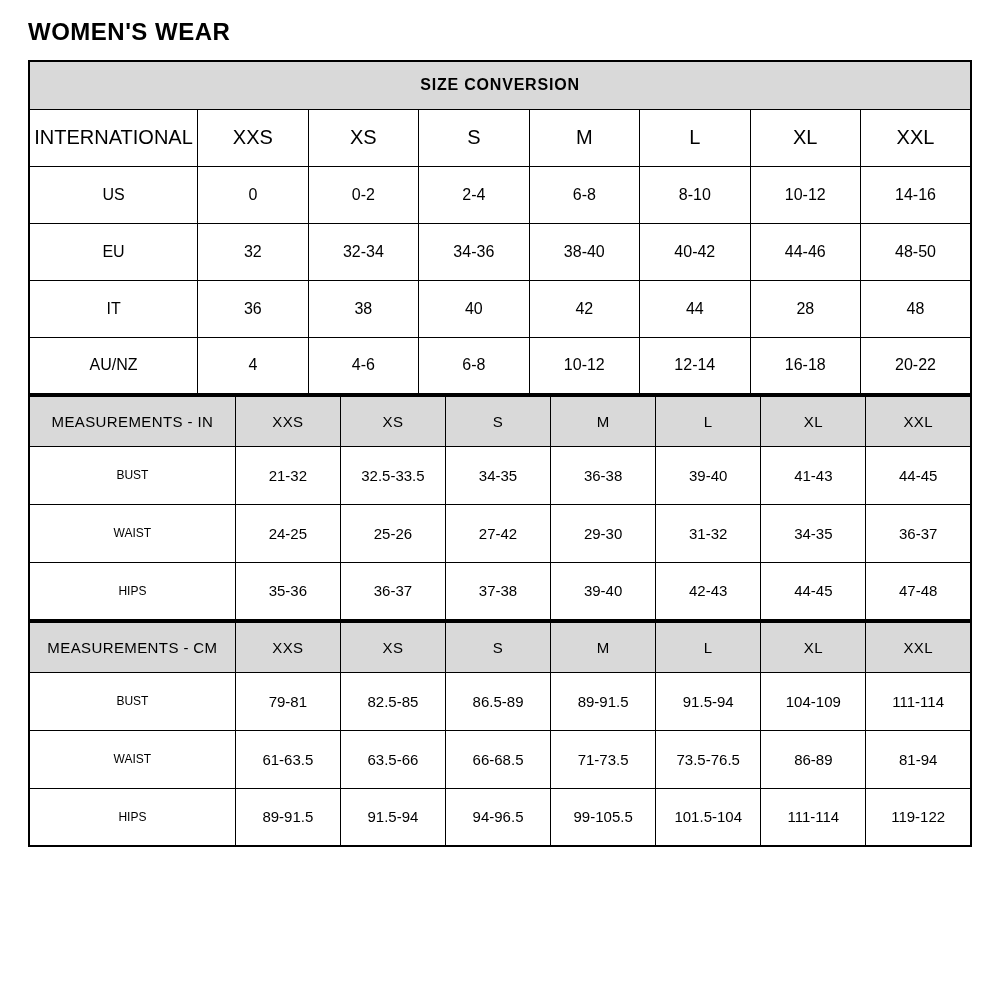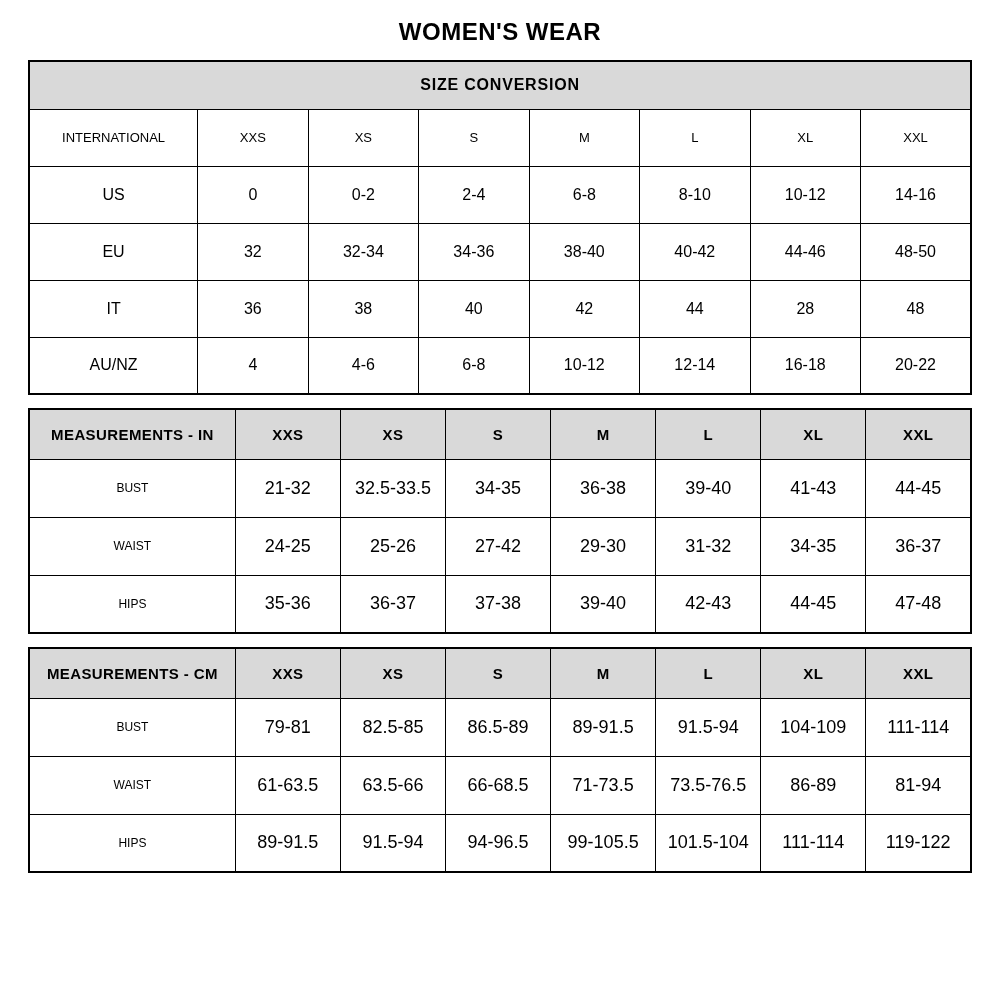--- a/index.html
+++ b/index.html
@@ -16,63 +16,62 @@
     color: var(--text);
   }
   .page {
     width: 1000px;
     height: 1000px;
     padding: 12px 28px 16px;
     background: var(--background);
     overflow: hidden;
   }
   .page-title {
-    text-align: center;
+    text-align: left;
     font-size: 24px;
     font-weight: 700;
     letter-spacing: 0.5px;
     margin: 6px 0 14px;
   }
   table.chart {
     width: 100%;
     border-collapse: collapse;
     table-layout: fixed;
     border: 2.5px solid var(--border);
-    margin-top: 13px;
   }
   table.chart td {
     border: 1.5px solid var(--border);
     text-align: center;
     vertical-align: middle;
     padding: 0 2px;
     overflow: hidden;
     font-size: 16px;
     color: var(--text);
   }
   .banner-cell {
     background: var(--header-bg);
     font-weight: 700;
     font-size: 15px;
     letter-spacing: 0.8px;
     height: 48px;
   }
   
-  .tbl-size .header-row td { height: 57px; font-weight: 400; font-size: 13px; background: var(--background); }
+  .tbl-size .header-row td { height: 57px; font-weight: 400; font-size: 20px; background: var(--background); }
   .tbl-size .data-row td { height: 57px; }
   
   .tbl-meas .header-row td {
     height: 50px;
     background: var(--header-bg);
-    font-weight: 700;
+    font-weight: 400;
     font-size: 15px;
     letter-spacing: 0.4px;
   }
   .tbl-meas .data-row td { height: 58px; }
   .tbl-meas .data-row .row-label { font-size: 12px; font-weight: 400; }
-  .tbl-meas .data-row .value-cell { font-size: 18px; }
+  .tbl-meas .data-row .value-cell { font-size: 15px; }
 </style>
 </head>
 <body>
 
 <div class="page">
   <h1 class="page-title">WOMEN'S WEAR</h1>
 
   <table class="chart tbl-size">
       <colgroup>
         <col style="width: 17.9%;">

